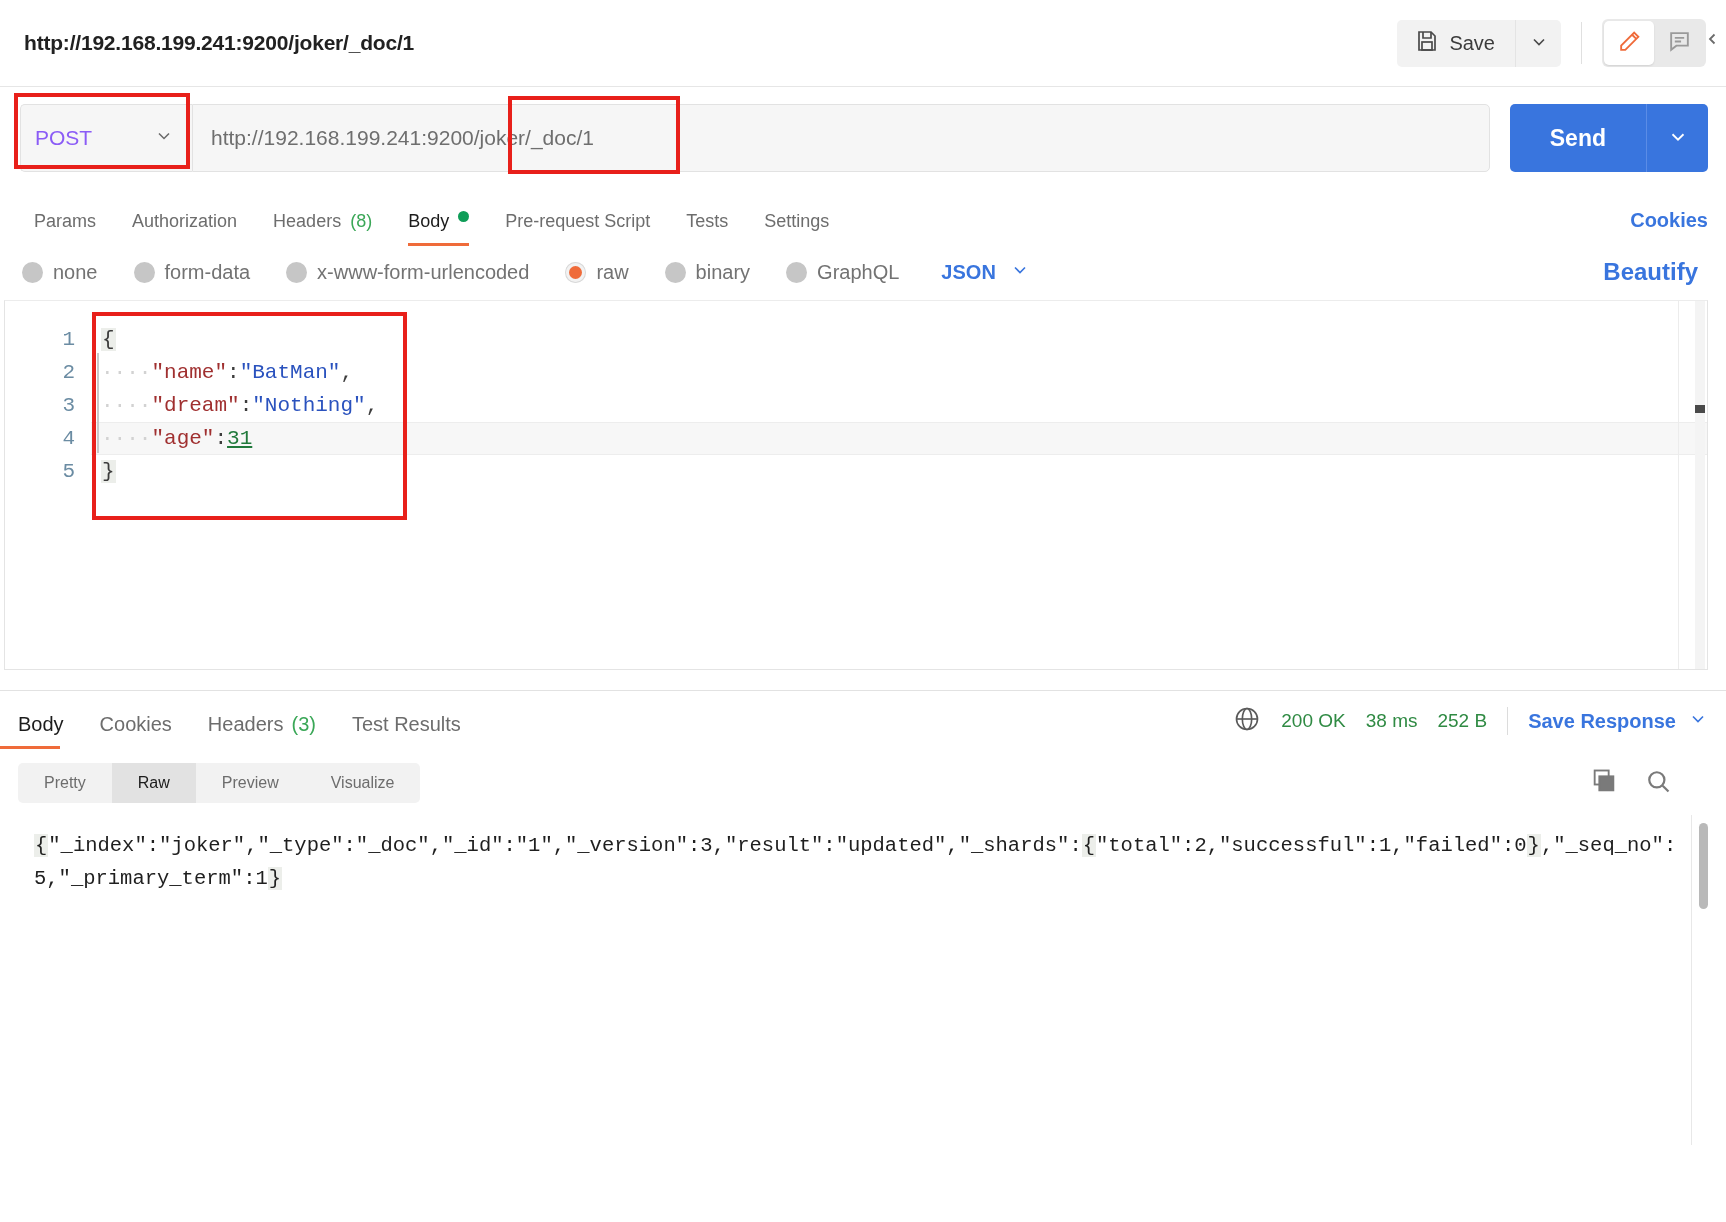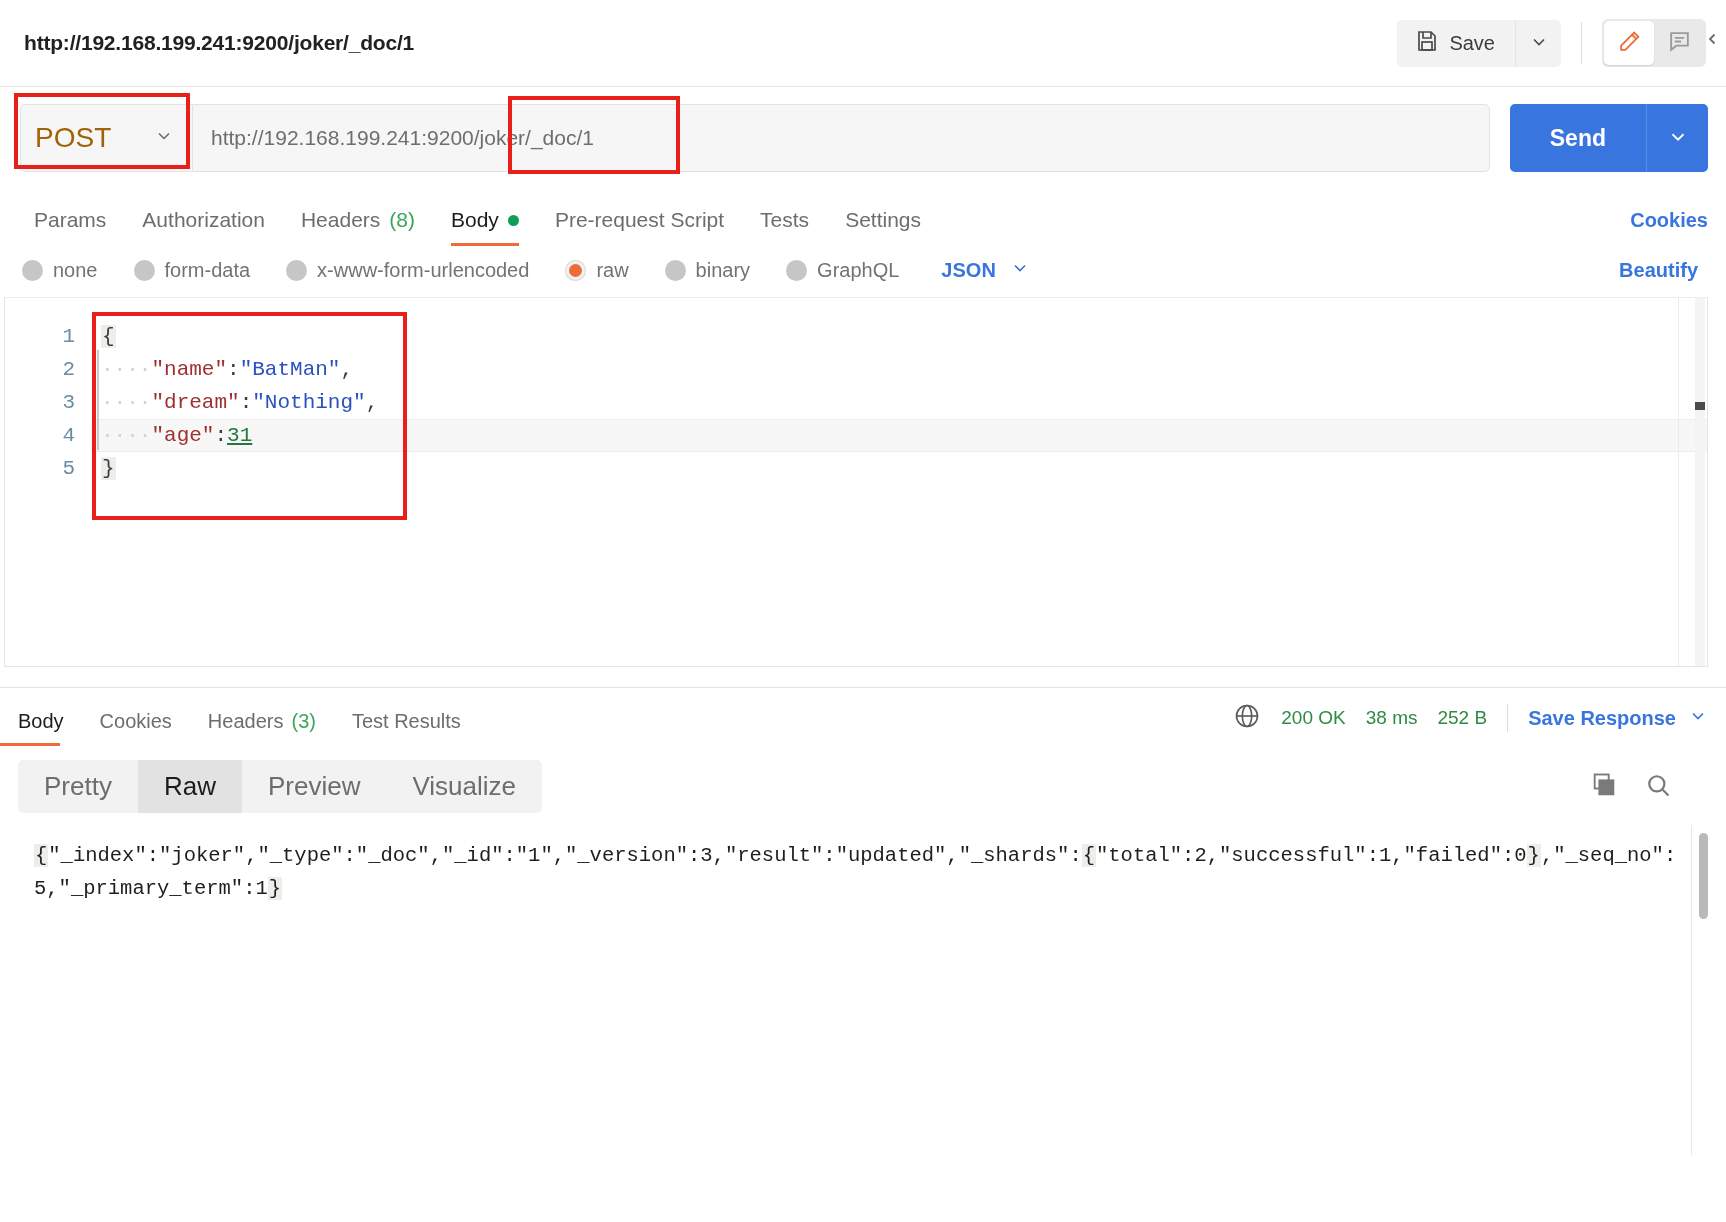--- a/index.html
+++ b/index.html
@@ -43,21 +43,21 @@
   .edge-chevron { position:absolute; right:4px; top:30px; color:#6b6b6b; }
 
   
   .urlrow { display:flex; align-items:center; padding:17px 18px 17px 20px; gap:0; }
   .method-box {
     width:172px; height:68px; background:#f6f6f6;
     border:1px solid #e2e2e2; border-right:none; border-radius:5px 0 0 5px;
     display:flex; align-items:center; justify-content:space-between;
     padding:0 18px 0 14px; cursor:pointer;
   }
-  .method-label { font-size:28px; color:#a16207; }
+  .method-label { font-size:21px; color:#8b5cf6; }
   .url-box {
     flex:1; height:68px; background:#f6f6f6; border:1px solid #e2e2e2;
     border-radius:0 5px 5px 0; display:flex; align-items:center;
     padding:0 18px; cursor:text; font-size:21px; color:#6e6e6e; position:relative;
   }
   .url-text { white-space:nowrap; }
   .send-wrap { display:flex; margin-left:20px; }
   .send-btn {
     background:#3975de; color:#fff; border:none;
     height:68px; padding:0 40px; font-size:23px; font-weight:bold;
@@ -69,41 +69,41 @@
     border-radius:0 5px 5px 0; width:62px; height:68px;
     display:flex; align-items:center; justify-content:center; cursor:pointer;
   }
 
   
   .reqtabs {
     display:flex; align-items:flex-end; gap:0;
     padding:0 18px 0 16px; height:57px; position:relative;
   }
   .rtab {
-    font-size:21px; color:#6d6d6d; padding:0 18px 14px 18px;
+    font-size:18px; color:#6d6d6d; padding:0 18px 14px 18px;
     cursor:pointer; position:relative; white-space:nowrap;
-    display:flex; align-items:center; gap:9px;
+    display:flex; gap:9px;
   }
   .rtab.active { color:#1c1c1c; }
   .rtab.active:after {
     content:""; position:absolute; left:18px; right:18px; bottom:0;
     height:3px; background:#ef6b3a;
   }
   .count { color:#3aa757; }
   .green-dot { width:11px; height:11px; border-radius:50%; background:#0f9d58; display:inline-block; }
   .cookies-link { margin-left:auto; font-size:20px; color:#3975de; font-weight:bold; cursor:pointer; padding-bottom:14px; }
 
   
   .bodyrow { display:flex; align-items:center; padding:12px 18px 14px 22px; gap:0; }
   .radio-item { display:flex; align-items:center; gap:10px; margin-right:36px; cursor:pointer; font-size:20px; color:#737373; }
   .radio { width:21px; height:21px; border-radius:50%; background:#c6c6c6; display:flex; align-items:center; justify-content:center; }
   .radio.on { background:#f2f2f2; box-shadow:inset 0 0 0 1px #d8d8d8; }
   .radio.on:after { content:""; width:13px; height:13px; border-radius:50%; background:#ef6b3a; }
   .json-select { display:flex; align-items:center; gap:14px; font-size:20px; color:#3975de; font-weight:bold; cursor:pointer; margin-left:6px; }
-  .beautify { margin-left:auto; font-size:20px; color:#3975de; font-weight:bold; cursor:pointer; padding-right:10px;text-align:right; }
+  .beautify { margin-left:auto; font-size:24px; color:#3975de; font-weight:bold; cursor:pointer; padding-right:10px;text-align:right; }
 
   
   .editor-wrap {
     margin:0 18px 0 4px; border:1px solid #e4e4e4; border-top:1px solid #ececec;
     height:370px; display:flex; position:relative; background:#fff;
   }
   .gutter {
     width:86px; padding-top:22px; text-align:right; padding-right:16px;
     font-family:"Liberation Mono", monospace; font-size:21px; color:#6b8ca3;
     user-select:none;
@@ -139,21 +139,21 @@
   }
   .status-area { margin-left:auto; display:flex; align-items:center; gap:20px; padding-bottom:12px; }
   .globe { color:#5a5a5a; }
   .st-green { color:#2f8a43; font-size:19px; }
   .st-div { width:1px; height:28px; background:#dcdcdc; }
   .save-resp { color:#3975de; font-weight:bold; font-size:20px; display:flex; align-items:center; gap:12px; cursor:pointer; }
 
   
   .viewrow { display:flex; align-items:center; padding:14px 18px 12px 18px; }
   .seg { display:flex; background:#f2f2f2; border-radius:5px; overflow:hidden; }
-  .seg-item { padding:11px 26px; font-size:26px; color:#6d6d6d; cursor:pointer; }
+  .seg-item { padding:11px 26px; font-size:16px; color:#6d6d6d; cursor:pointer; }
   .seg-item.active { background:#e2e2e2; color:#1c1c1c; }
   .view-icons { margin-left:auto; display:flex; align-items:center; gap:26px; padding-right:36px; }
 
   
   .rawbody {
     position:relative; padding:14px 40px 0 34px;
     font-family:"Liberation Mono", monospace; font-size:20.5px; line-height:33px;
     color:#1f1f1f; word-break:break-all;
   }
   .rawbody .brace-box { background:#eceeea; }

